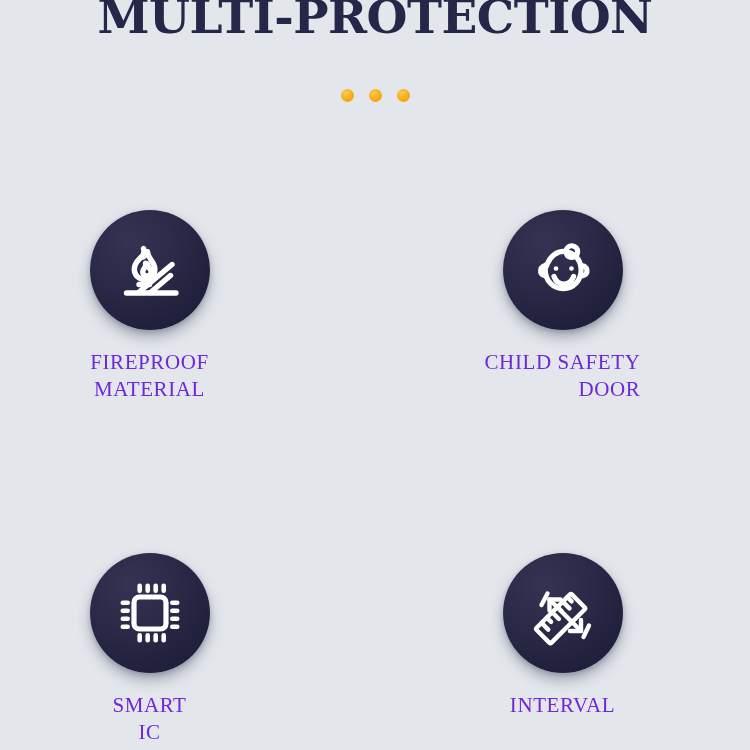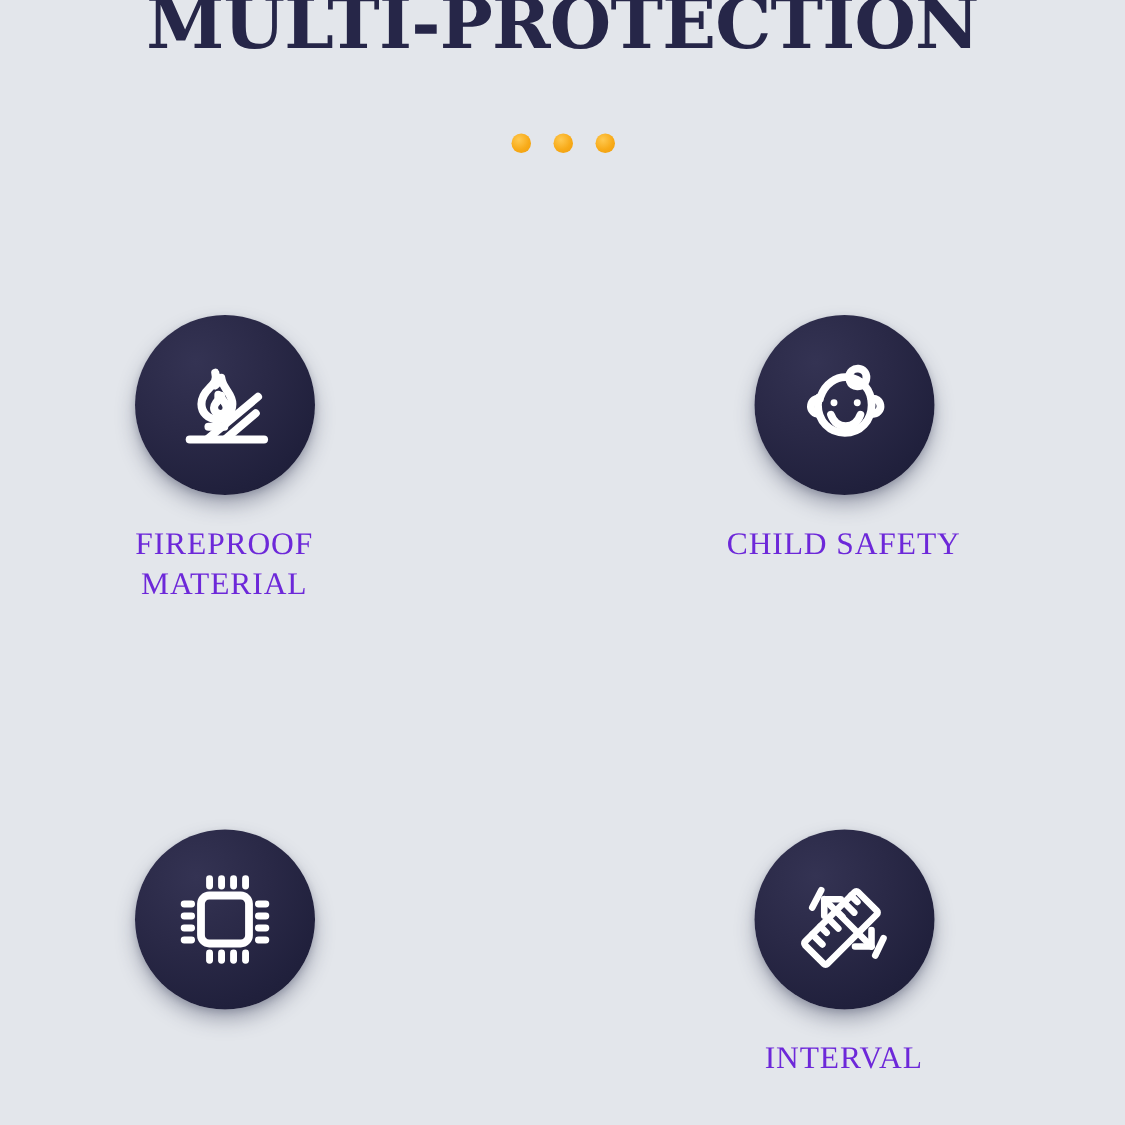--- a/index.html
+++ b/index.html
@@ -161,20 +161,21 @@
 
             <circle cx="31.0" cy="36.5" r="2.3" fill="#ffffff" stroke="none"></circle>
             <circle cx="46.5" cy="36.5" r="2.3" fill="#ffffff" stroke="none"></circle>
 
             <path d="M29.0 44.5c1.8 5.0 5.4 7.6 9.8 7.6 4.4 0 8.0-2.6 9.8-7.6"></path>
           </svg>
         </span>
       </div>
       <div class="caption">
         <span class="line">CHILD SAFETY</span>
+        <span class="line">DOOR</span>
       </div>
     </div>
 
     <div class="cell col-left">
       <div class="badge">
         <span>
           <svg width="74" height="74" viewBox="0 0 74 74" fill="none">
 
             <rect x="21" y="21" width="32" height="32" rx="5.5" stroke="#ffffff" stroke-width="5.2"></rect>
             <g fill="#ffffff">
@@ -194,20 +195,24 @@
               <rect x="7.5" y="40.4" width="9.5" height="4.6" rx="2.3"></rect>
               <rect x="7.5" y="48.4" width="9.5" height="4.6" rx="2.3"></rect>
 
               <rect x="57.0" y="24.4" width="9.5" height="4.6" rx="2.3"></rect>
               <rect x="57.0" y="32.4" width="9.5" height="4.6" rx="2.3"></rect>
               <rect x="57.0" y="40.4" width="9.5" height="4.6" rx="2.3"></rect>
               <rect x="57.0" y="48.4" width="9.5" height="4.6" rx="2.3"></rect>
             </g>
           </svg>
         </span>
+      </div>
+      <div class="caption">
+        <span class="line">SMART</span>
+        <span class="line">IC</span>
       </div>
     </div>
 
     <div class="cell col-right">
       <div class="badge">
         <span>
           <svg width="76" height="76" viewBox="0 0 76 76" fill="none" stroke="#ffffff" stroke-width="4.4" stroke-linecap="round" stroke-linejoin="round">
 
             <g transform="rotate(-45 36 44)">
               <rect x="11" y="33" width="50" height="21" rx="1.6"></rect>

